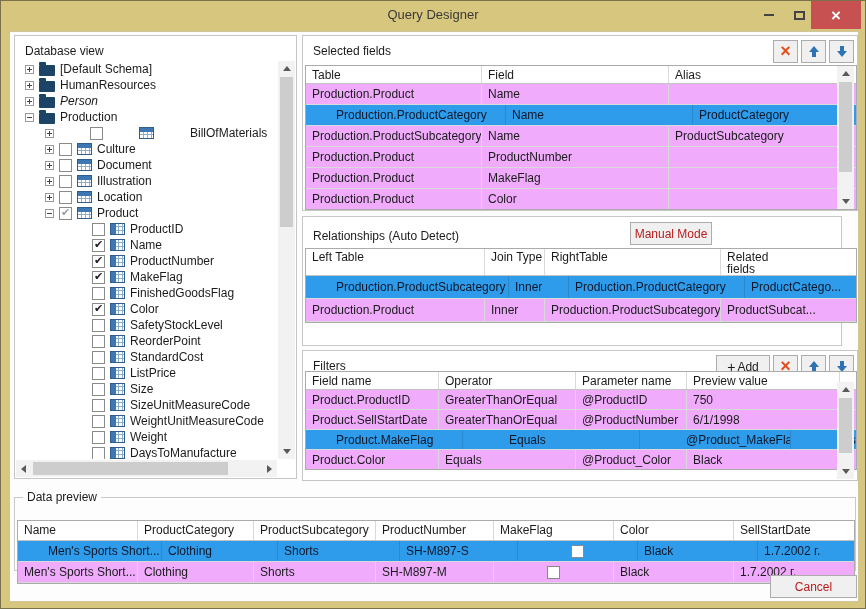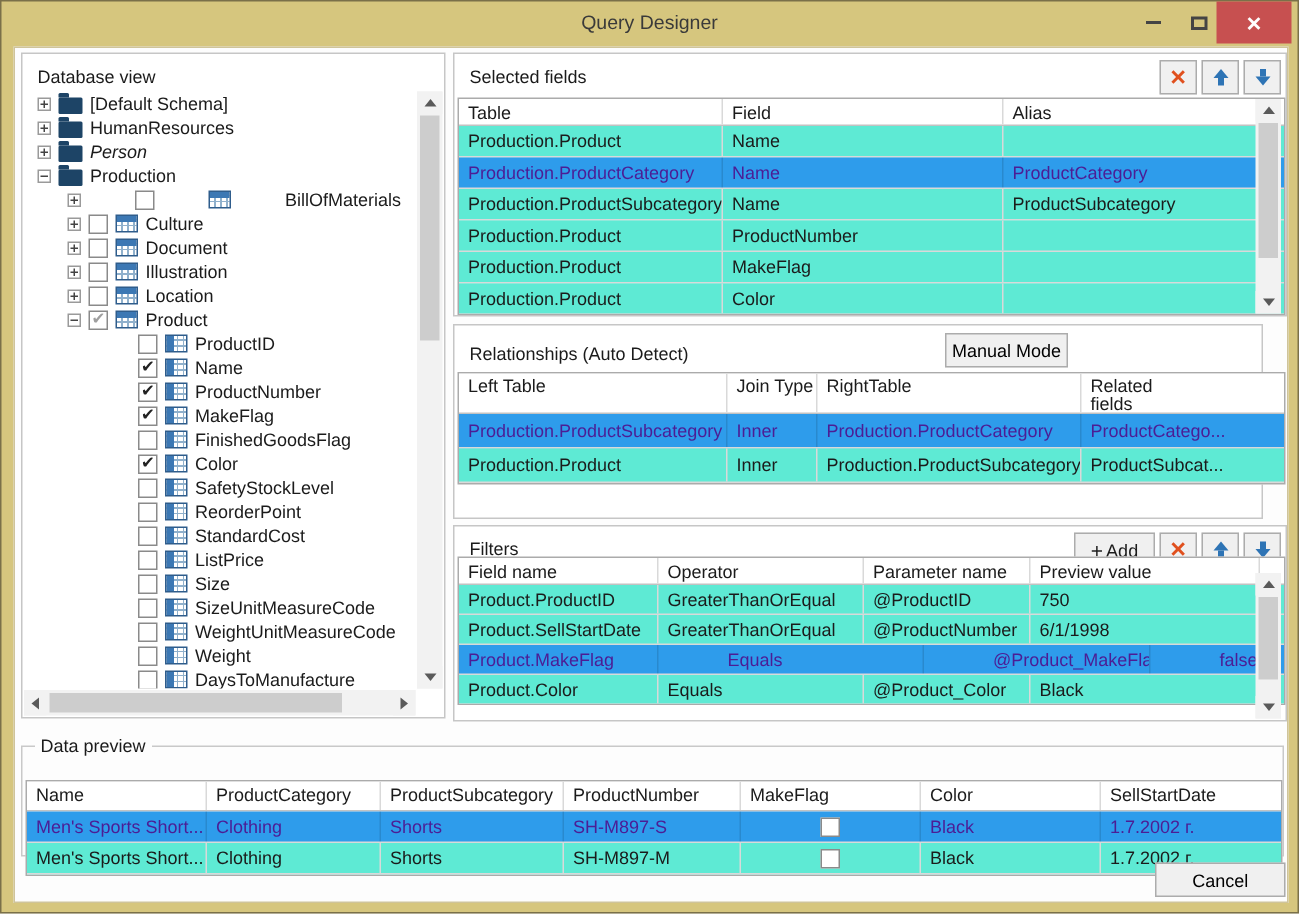--- a/index.html
+++ b/index.html
@@ -72,27 +72,27 @@
   .panel-flt{left:292px; top:318px; width:556px; height:131px;}
   
   .tool-btn{position:absolute; height:23px; background:var(--btn-bg); border:1px solid var(--btn-bd);
     display:flex; align-items:center; justify-content:center; gap:2px; cursor:default;}
   .x-glyph{color:var(--delx); font-size:18px; font-weight:bold; line-height:1; margin-top:-2px;}
   .arrow-glyph{display:flex; flex-direction:column; align-items:center;}
   .arrow-glyph.up::before{content:""; border:5px solid transparent; border-top:0; border-bottom:6px solid var(--arrow);}
   .arrow-glyph.up::after{content:""; width:4px; height:5px; background:var(--arrow);}
   .arrow-glyph.down::before{content:""; width:4px; height:5px; background:var(--arrow);}
   .arrow-glyph.down::after{content:""; border:5px solid transparent; border-bottom:0; border-top:6px solid var(--arrow);}
-  .push-btn{background:var(--btn-bg); border:1px solid var(--btn-bd); font-size:12px; color:#000000; cursor:default;}
+  .push-btn{background:var(--btn-bg); border:1px solid var(--btn-bd); font-size:12px; color:#b91c1c; cursor:default;}
   
   .grid{position:absolute; background:#fff; border:1px solid var(--grid-border); overflow:hidden;}
   .g-head{display:flex; border-bottom:1px solid #C2C2C2; background:#fff;}
   .g-hcell{padding:2px 0 0 6px; border-right:1px solid var(--line); white-space:nowrap; overflow:hidden; flex:0 0 auto;}
-  .g-row{display:flex; border-bottom:1px solid var(--line); background:#5eead4;}
-  .g-row.sel{background:var(--sel); color:#4c1d95;}
+  .g-row{display:flex; border-bottom:1px solid var(--line); background:#f0abfc;}
+  .g-row.sel{background:var(--sel); color:#0f172a;padding-left:24px;}
   .g-row.sel .g-cell{border-right-color:rgba(0,0,0,0.12);}
   .g-cell{padding:0 0 0 6px; border-right:1px solid var(--line); white-space:nowrap; overflow:hidden;
     display:flex; align-items:center; flex:0 0 auto;}
   .g-cell.center{justify-content:center; padding-left:0;}
   .gcb{width:13px; height:13px; border:1px solid #8a8a8a; background:#fff;}
   .panel-rel .g-hcell{white-space:normal; line-height:12px;}
   .panel-rel .g-hcell:last-child{padding-right:66px;}
   
   .fs-dp{position:absolute; left:4px; top:458px; width:842px; height:81px; border:1px solid #C9C9C9; background:#FDFDFD;}
   .fs-dp legend{margin-left:8px; padding:0 4px; font-size:12px;}

